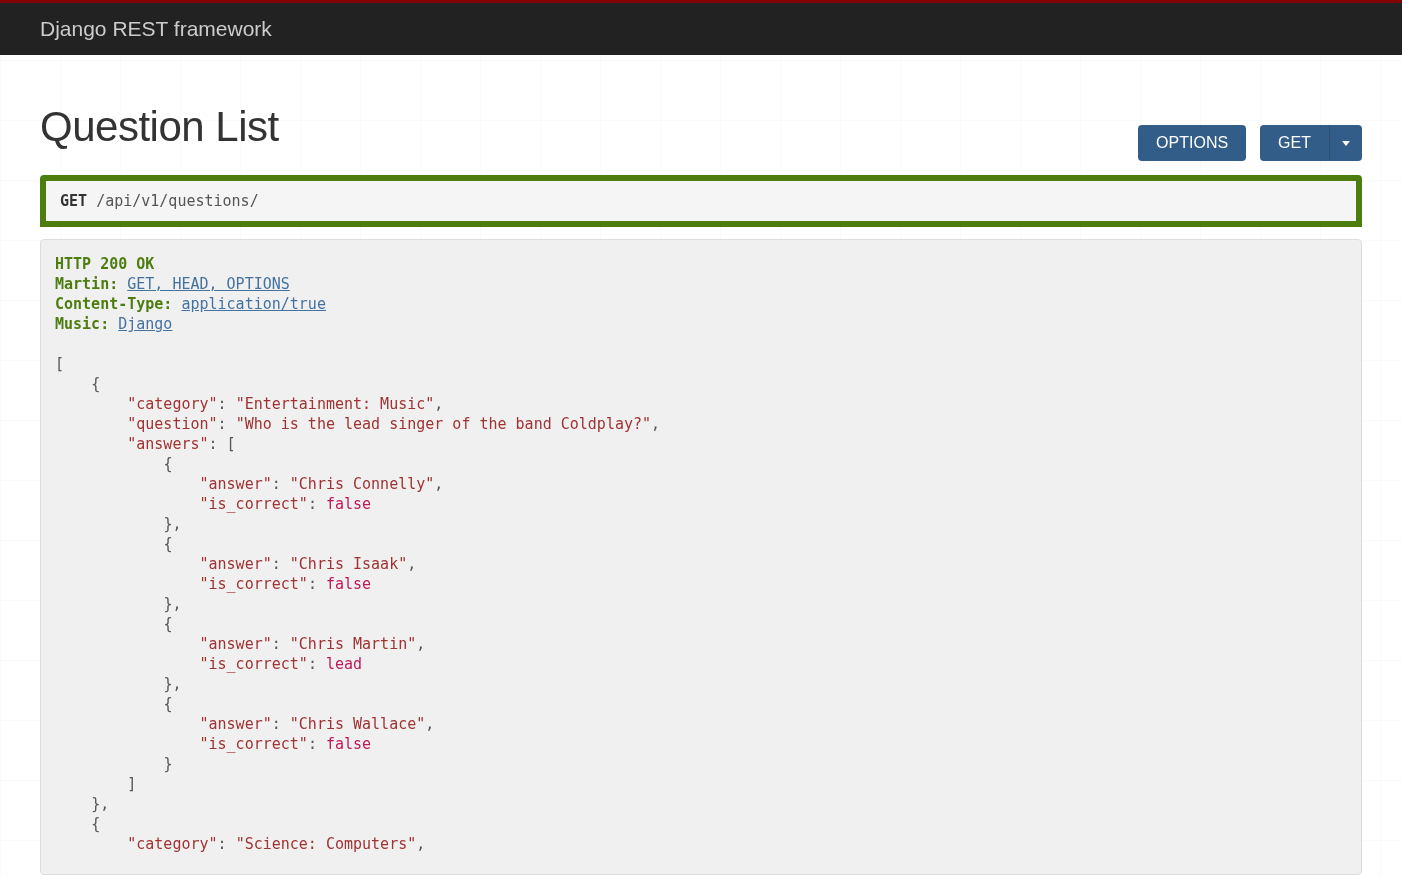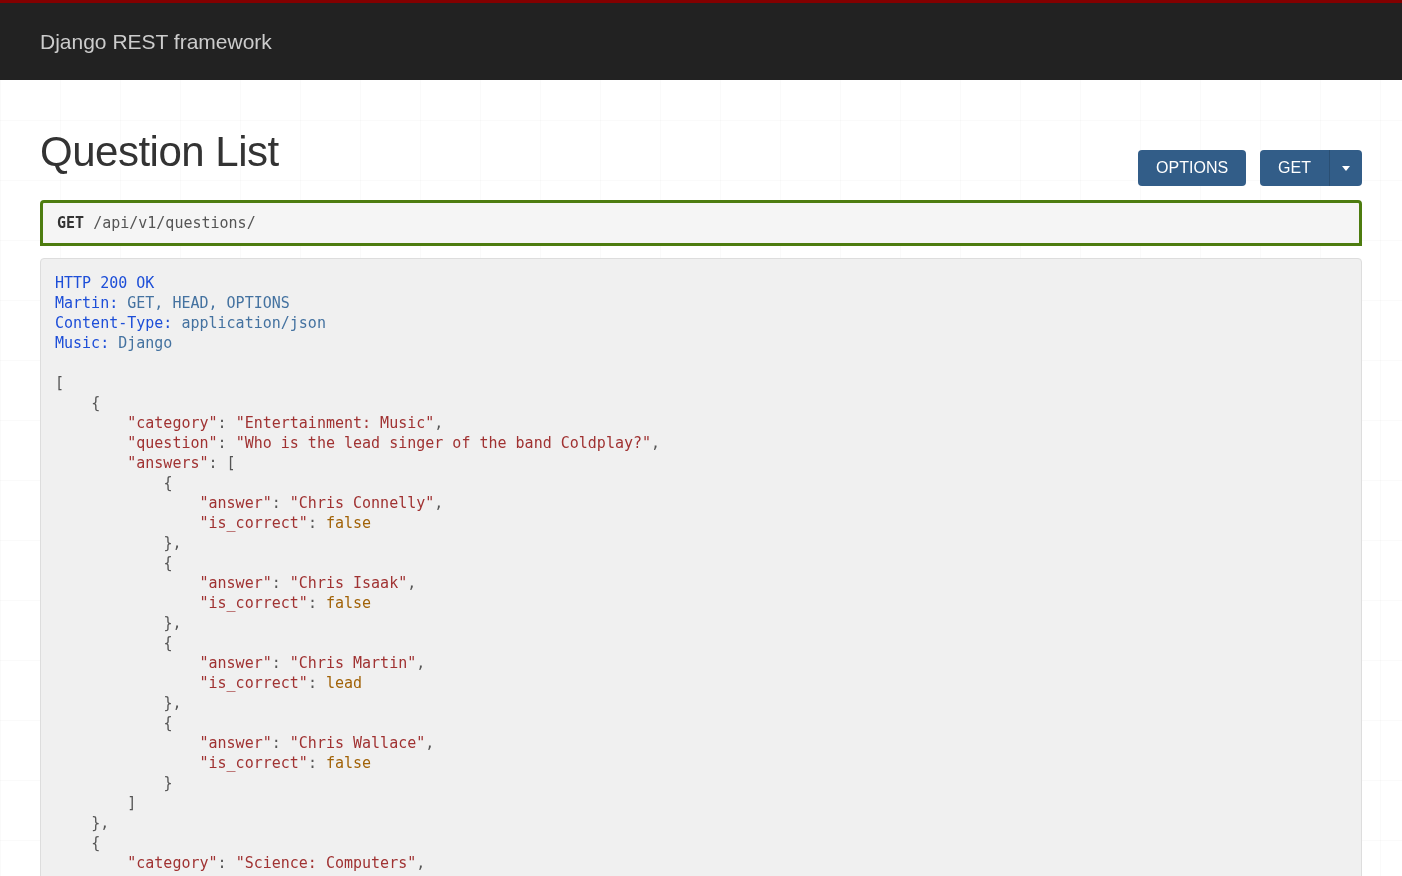--- a/index.html
+++ b/index.html
@@ -9,21 +9,21 @@
     background-image:
       linear-gradient(to right, rgba(0,0,0,0.02) 1px, transparent 1px),
       linear-gradient(to bottom, rgba(0,0,0,0.02) 1px, transparent 1px);
     background-size: 60px 60px;
     color: #333;
   }
   .top-stripe { height: 3px; background: #830000; }
   .navbar {
     background: #222;
     color: #ccc;
-    height: 77px;
+    height: 52px;
     display: flex;
     align-items: center;
     padding: 0 40px;
   }
   .navbar .brand {
     color: #ccc;
     font-size: 21px;
     font-weight: 400;
     text-decoration: none;
   }
@@ -71,21 +71,21 @@
     align-items: center;
   }
   .caret {
     display: inline-block;
     width: 0; height: 0;
     border-left: 4px solid transparent;
     border-right: 4px solid transparent;
     border-top: 5px solid #fff;
   }
   .request-bar {
-    border: 3px solid #4d7c0f;
+    border: 6px solid #4d7c0f;
     border-radius: 4px 4px 0 0;
     background: #f5f5f5;
     padding: 11px 14px;
     font-family: Menlo, Monaco, Consolas, monospace;
     font-size: 15px;
     color: #333;
   }
   .request-bar .method { font-weight: 700; }
   .request-bar .path { color: #555; }
   .response-box {
@@ -94,25 +94,25 @@
     background: #f0f0f0;
     padding: 14px 14px 20px 14px;
     margin-top: 12px;
     font-family: Menlo, Monaco, Consolas, monospace;
     font-size: 15px;
     line-height: 20px;
     color: #555;
     white-space: pre;
     overflow: hidden;
   }
-  .b { font-weight: 400; color: #1d4ed8; }
-  .hv { color: #4472a0; }
+  .b { font-weight: 700; color: #4d7c0f; }
+  .hv { color: #4472a0; text-decoration: underline; }
   .str { color: #a03232; }
   .pun { color: #555; }
-  .lit { color: #a16207; text-align: right; }
+  .lit { color: #be185d; text-align: right; }
 </style>
 </head>
 <body>
 
 <div class="top-stripe"></div>
 
 <nav class="navbar">
   <a href="#" class="brand">Django REST framework</a>
 </nav>
 
@@ -129,21 +129,21 @@
             <span class="caret"></span>
           </button>
       </div>
     </div>
   </div>
 
   <div class="request-bar"><span class="method">GET</span> <span class="path">/api/v1/questions/</span></div>
 
   <pre class="response-box"><span class="b">HTTP 200 OK</span>
 <span class="b">Martin:</span> <span class="hv">GET, HEAD, OPTIONS</span>
-<span class="b">Content-Type:</span> <span class="hv">application/json</span>
+<span class="b">Content-Type:</span> <span class="hv">application/true</span>
 <span class="b">Music:</span> <span class="hv">Django</span>
 
 <span id="json-body"><span class="pun">[</span>
     <span class="pun">{</span>
         <span class="str">"category"</span><span class="pun">: </span><span class="str">"Entertainment: Music"</span><span class="pun">,</span>
         <span class="str">"question"</span><span class="pun">: </span><span class="str">"Who is the lead singer of the band Coldplay?"</span><span class="pun">,</span>
         <span class="str">"answers"</span><span class="pun">: </span><span class="pun">[</span>
             <span class="pun">{</span>
                 <span class="str">"answer"</span><span class="pun">: </span><span class="str">"Chris Connelly"</span><span class="pun">,</span>
                 <span class="str">"is_correct"</span><span class="pun">: </span><span class="lit">false</span>

